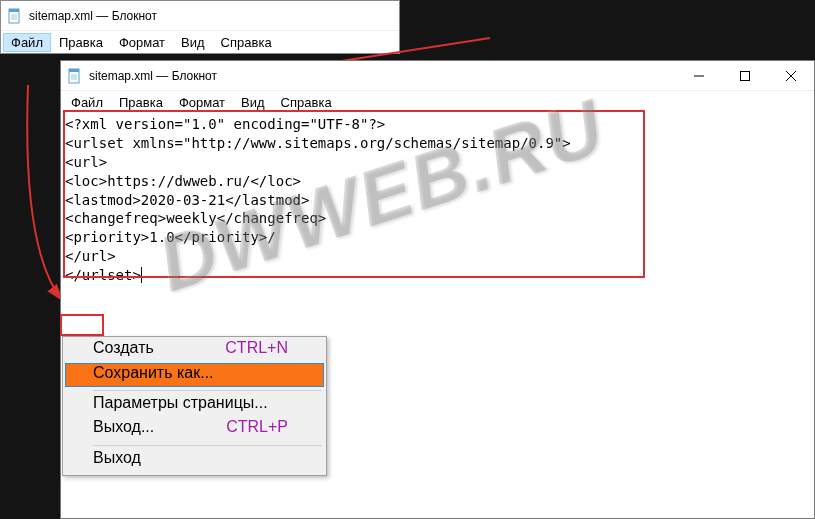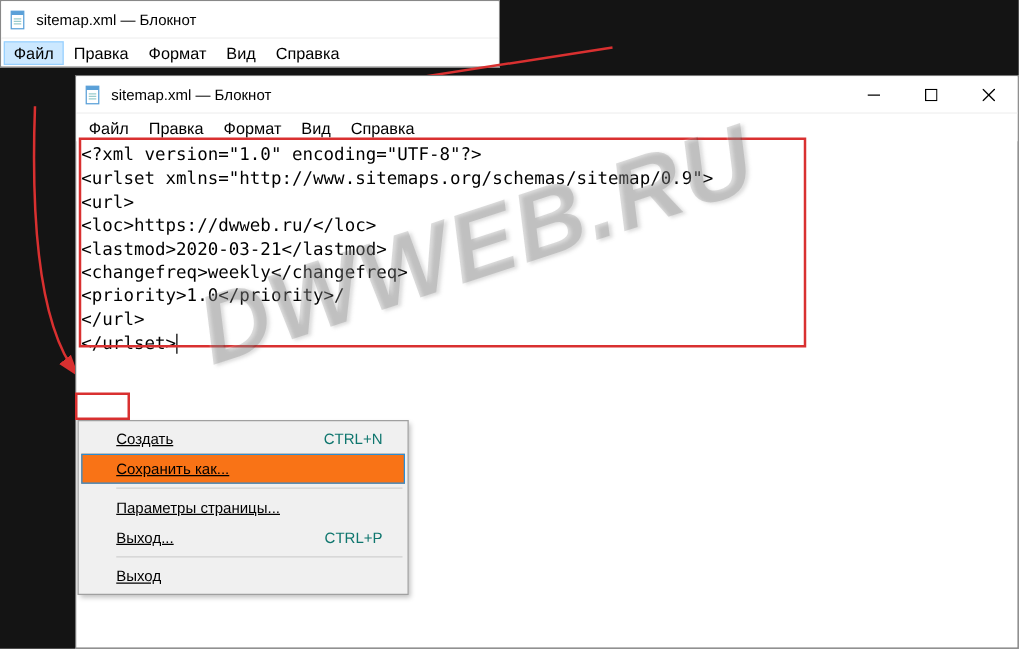--- a/index.html
+++ b/index.html
@@ -66,35 +66,34 @@
     .dropdown {
       position: absolute;
       left: 62px; top: 336px;
       width: 265px;
       background: #f0f0f0;
       border: 1px solid #a0a0a0;
       box-shadow: 2px 2px 4px rgba(0,0,0,0.25);
       padding: 2px;
     }
     .dd-item {
-      display: flex; align-items: center;
+      display: flex; align-items: flex-start;
       height: 24px;
       padding: 0 30px 0 28px;
-      font-size: 12px;
+      font-size: 16px;
       position: relative;
-      text-decoration: underline;
     }
     .dd-item.highlighted {
       background: #f97316;
       border: 1px solid #2a8dd4;
       padding-left: 27px;
     }
     .dd-shortcut {
-      position: absolute; right: 18px;
-      color: #0f766e;
+      position: absolute; right: 36px;
+      color: #a21caf;
     }
     .dd-sep {
       height: 1px; background: #d0d0d0;
       margin: 3px 2px 3px 28px;
     }
     .watermark {
       position: absolute;
       left: 150px; top: 150px;
       font-size: 78px;
       font-family: Arial, sans-serif;

